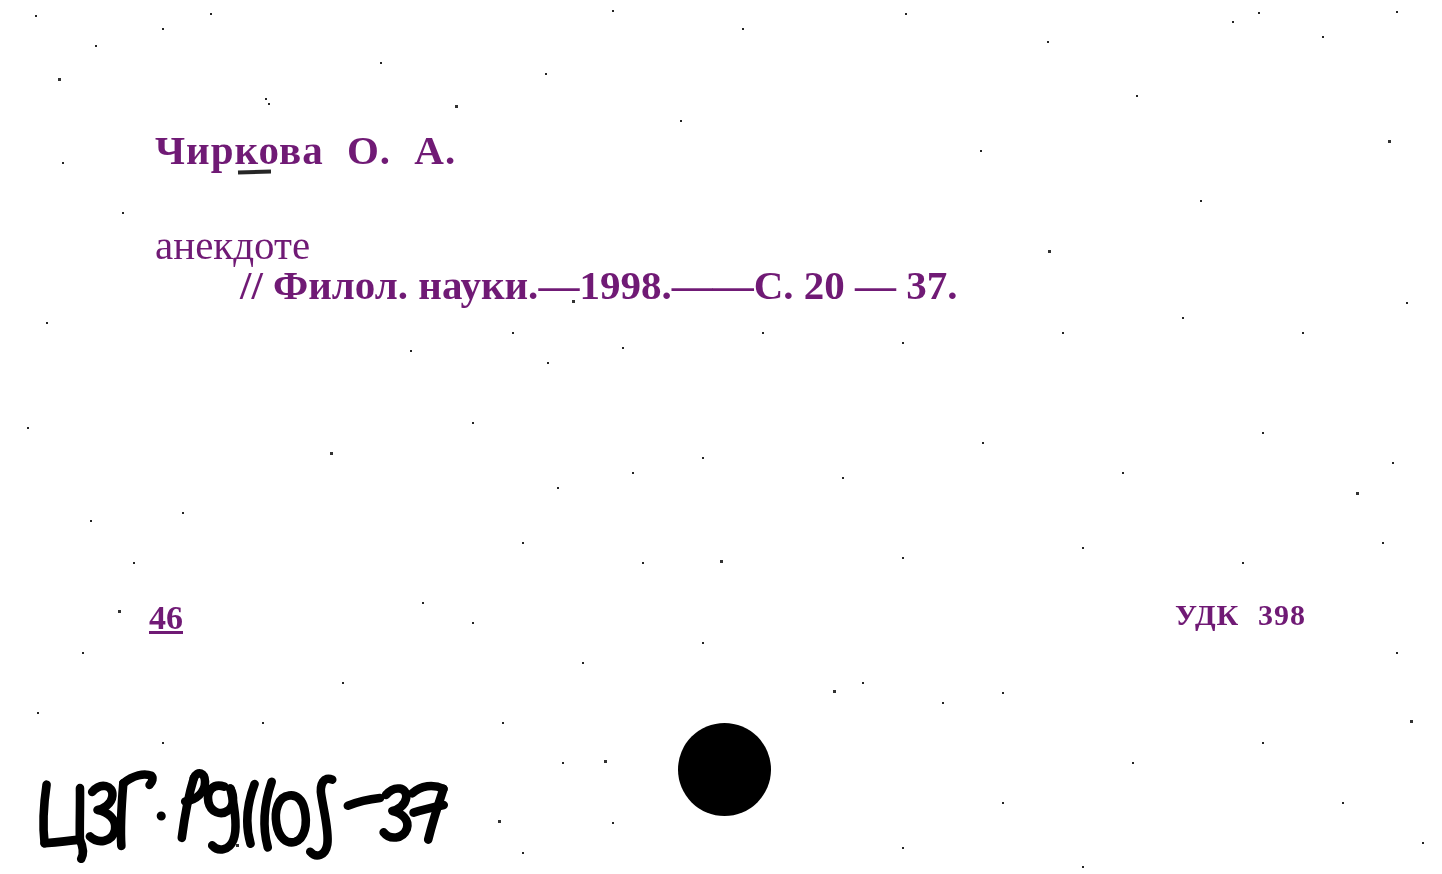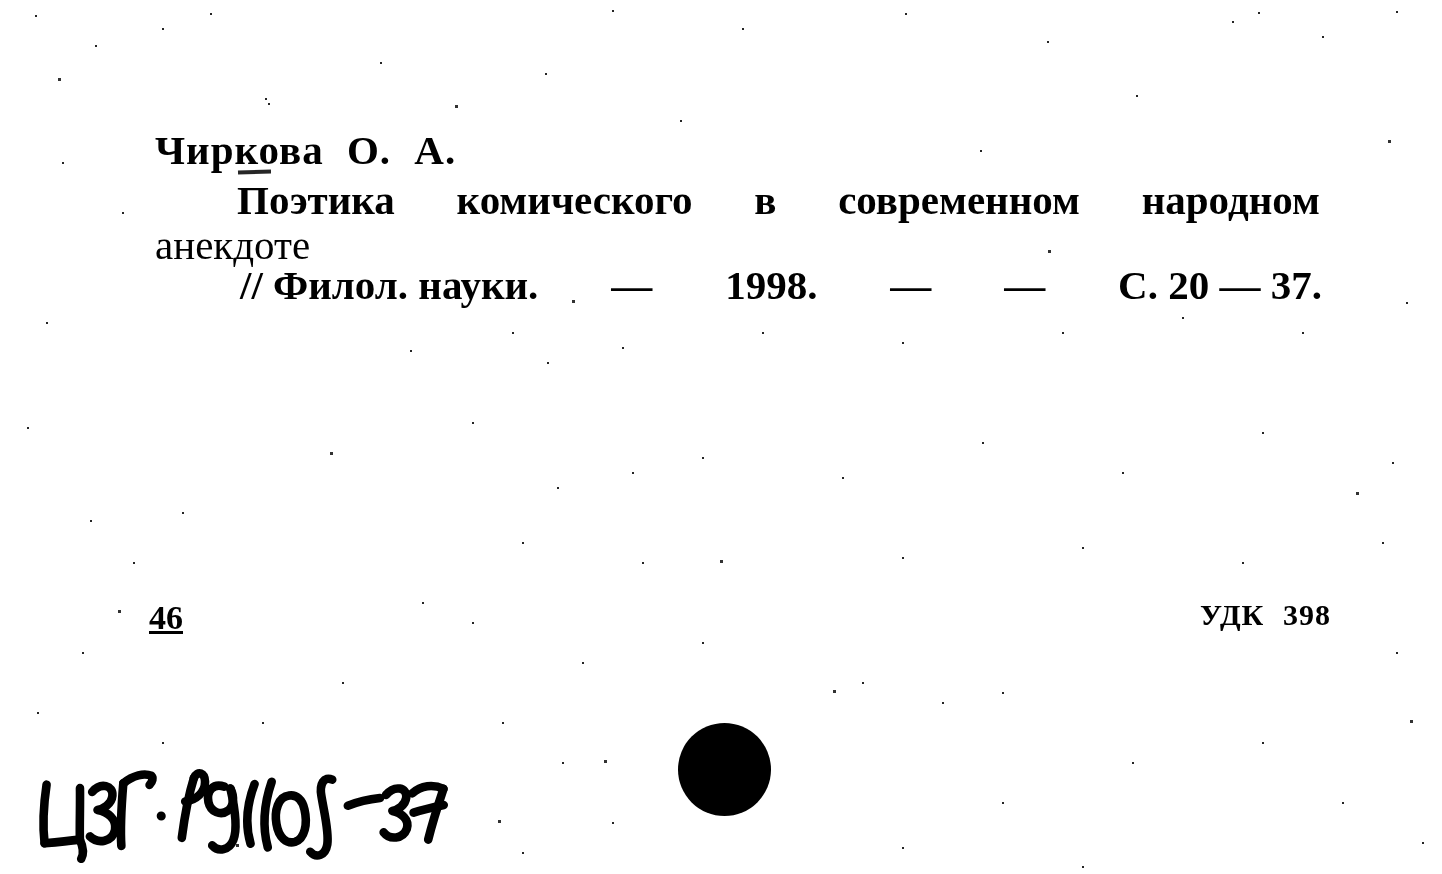--- a/index.html
+++ b/index.html
@@ -7,21 +7,21 @@
     padding: 0;
     background: #ffffff;
   }
   .card {
     position: relative;
     width: 1442px;
     height: 874px;
     background: #ffffff;
     overflow: hidden;
     font-family: "Liberation Serif", "DejaVu Serif", serif;
-    color: #000000;
+    color: #701a75;
   }
   .abs { position: absolute; }
 
   
   .author-line {
     left: 155px; top: 126px;
     font-size: 41px; font-weight: bold;
     letter-spacing: 1px; word-spacing: 12px;
     white-space: nowrap;
   }
@@ -30,41 +30,40 @@
     display: flex; justify-content: space-between;
     font-size: 41px; font-weight: bold;
   }
   .title-line-2 {
     left: 155px; top: 221px;
     font-size: 41px; font-weight: normal;
     white-space: nowrap;
   }
   .citation-line {
     left: 240px; top: 261px; width: 1082px;
-    display: flex; justify-content: space-between;
+    display: flex; 
     font-size: 41px; font-weight: bold;
     white-space: nowrap;
   }
   .shelf-number {
     left: 149px; top: 599px;
     font-size: 34px; font-weight: bold; text-decoration: underline;
   }
   .stamps-block {
     left: 238px; top: 596px;
     font-size: 29px; font-weight: bold;
     line-height: 32px;
     letter-spacing: 0.5px;
     white-space: nowrap;
   }
   .udc-number {
     left: 1175px; top: 598px;
     font-size: 30px; font-weight: bold;
     word-spacing: 10px; letter-spacing: 1px;
     white-space: nowrap;
-    margin-left: 25px;
   }
 
   
   .punch-hole {
     left: 678px; top: 723px;
     width: 93px; height: 93px;
     background: #000000;
     border-radius: 50%;
   }
 
@@ -122,27 +121,20 @@
 <body>
 
 <div class="card">
 
   <div class="abs noise-a"></div>
   <div class="abs noise-b"></div>
   <div class="abs ink-smudge"></div>
 
   <div class="abs author-line">Чиркова О. А.</div>
 
-  <div class="abs title-line-1">
-    <span>Поэтика</span>
-    <span>комического</span>
-    <span>в</span>
-    <span>современном</span>
-    <span>народном</span>
-  </div>
 
   <div class="abs title-line-2">анекдоте</div>
 
   <div class="abs citation-line">
     <span>// Филол. науки.</span>
     <span>—</span>
     <span>1998.</span>
     <span>—</span>
     <span>—</span>
     <span>С. 20 — 37.</span>

